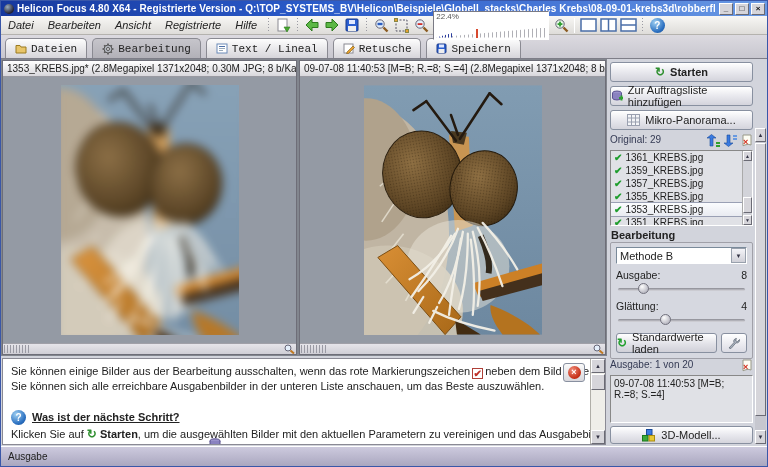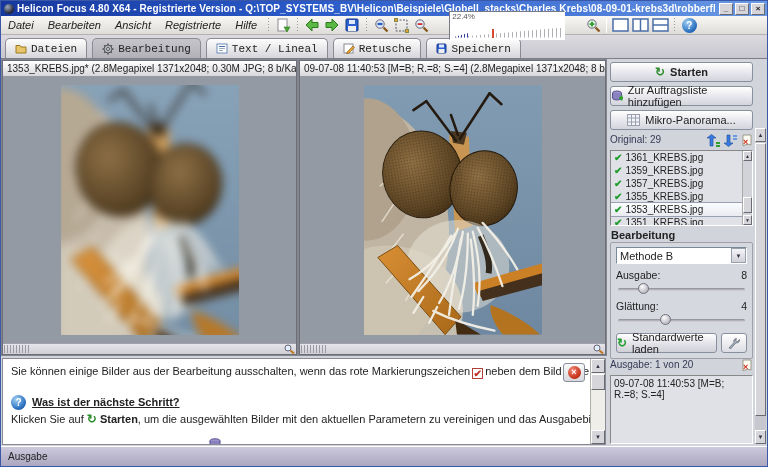--- a/index.html
+++ b/index.html
@@ -13,21 +13,21 @@
   .title-text { color:#fff; font-weight:bold; font-size:10px; white-space:nowrap; overflow:hidden; flex:1; letter-spacing:.1px; }
   .winbtns { display:flex; gap:2px; margin-left:4px; }
   .winbtn { width:14px; height:12px; background:#d6d5da; border:1px solid; border-color:#fff #6a6a74 #6a6a74 #fff; font-size:8px; line-height:9px; text-align:center; color:#111; font-weight:bold; }
 
   
   .menubar { height:19px; background:linear-gradient(#f8f7f5,#dedcd9); border-bottom:1px solid #b4b2ae; display:flex; align-items:center; flex:0 0 auto; }
   .menu-item { padding:0 7px; line-height:18px; font-size:11px;font-style:italic; }
   .handle { width:5px; height:14px; margin:0 2px; background:repeating-linear-gradient(#9a9aa2 0 1px,transparent 1px 3px); background-size:1px 100%; background-repeat:no-repeat; background-position:2px 0; }
   .tool { width:18px; height:16px; display:flex; align-items:center; justify-content:center; margin:0 1px; }
   .sep { width:1px; height:15px; background:#aaa; border-right:1px solid #fff; margin:0 3px; }
-  .zoombox { width:116px; height:29px; background:#fff; border:1px solid; border-color:#7a7a84 #fff #fff #7a7a84; position:relative; margin:0 18px; overflow:hidden; }
+  .zoombox { width:116px; height:29px; background:#fff; border:1px solid; border-color:#7a7a84 #fff #fff #7a7a84; position:relative; margin:0 2px; overflow:hidden; }
   .zoom-label { position:absolute; top:0; left:2px; font-size:8px; color:#555; z-index:2; }
   .wedge { position:absolute; left:2px; right:2px; bottom:1px; height:10px; clip-path:polygon(0 100%,100% 0,100% 100%); background:repeating-linear-gradient(90deg,#b0b0b6 0 1px,transparent 1px 4px); }
   .wedge-blue { position:absolute; left:2px; bottom:1px; width:16px; height:10px; clip-path:polygon(0 100%,100% 55%,100% 100%); background:repeating-linear-gradient(90deg,#2c3e9e 0 1px,transparent 1px 3px); }
   .zoom-marker { position:absolute; left:42px; bottom:1px; width:2px; height:9px; background:#d84a30; }
 
   
   .tabbar { height:24px; background:linear-gradient(#dcdae0,#c8c7cf); border-bottom:1px solid #7e7e88; display:flex; align-items:flex-end; padding-left:4px; gap:5px; flex:0 0 auto; }
   .tab { height:20px; padding:0 9px; display:flex; align-items:center; gap:4px; border:1px solid #8a8a92; border-bottom:none; border-radius:5px 5px 0 0; background:linear-gradient(#fdfdfd,#d6d5da); font-size:11px;font-family:Liberation Mono, monospace; }
   .tab.active { background:linear-gradient(#c6c5cb,#b2b1b8); }
 
@@ -363,20 +363,21 @@
             <svg class="mini-mag" viewBox="0 0 11 10">
                 <circle cx="4" cy="4" r="3" fill="#e4eefa" stroke="#667"></circle>
                 <line x1="6.5" y1="6.5" x2="10" y2="9.5" stroke="#c07820" stroke-width="2"></line>
               </svg>
           </div>
         </div>
       </div>
 
       <div class="helparea">
         <div class="help-line"><span>Sie können einige Bilder aus der Bearbeitung ausschalten, wenn das rote Markierungszeichen</span><span class="inline-check">✔</span><span>neben dem Bild entfernen.</span></div>
+        <div class="help-line">Sie können sich alle erreichbare Ausgabenbilder in der unteren Liste anschauen, um das Beste auszuwählen.</div>
         <div class="help-head">
           <span class="q-icon">?</span>
           <b>Was ist der nächste Schritt?</b>
         </div>
         <div class="help-start-line">
           <span>Klicken Sie auf</span>
           <span class="refresh-glyph">↻</span>
           <b>Starten</b><span>, um die ausgewählten Bilder mit den aktuellen Parametern zu vereinigen und das Ausgabebild zu erhalten.</span>
         </div>
         <svg class="cut-icon" width="14" height="12">
@@ -507,20 +508,28 @@
         <div class="list-header">
           <span class="lbl">Ausgabe: 1 von 20</span>
           <svg width="13" height="13">
               <path d="M3,1 L11,1 L11,11 Q8,9.5 5,11 T3,11 Z" fill="#fdfdf4" stroke="#998"></path>
               <text x="3" y="11" font-size="9" fill="#d02818" font-weight="bold" font-family="Liberation Sans">×</text>
             </svg>
         </div>
         <div class="outputlist">
           <div>09-07-08 11:40:53 [M=B; R.=8; S.=4]</div>
         </div>
+        <div class="sb-btn model-btn">
+          <svg width="14" height="13">
+              <rect x="4.5" y="0.5" width="5.5" height="5.5" fill="#3a7ae0" stroke="#1a4a9a"></rect>
+              <rect x="0.5" y="6.5" width="5.5" height="5.5" fill="#3aa83a" stroke="#1a7a1a"></rect>
+              <rect x="7" y="6.5" width="5.5" height="5.5" fill="#e8c832" stroke="#a88a10"></rect>
+            </svg>
+          <span>3D-Modell...</span>
+        </div>
       </div>
       <div class="side-scroll">
         <div class="sbtn">▲</div>
         <div class="strack">
             <div class="sthumb"></div>
           </div>
         <div class="sbtn down">▼</div>
       </div>
     </div>
   </div>

